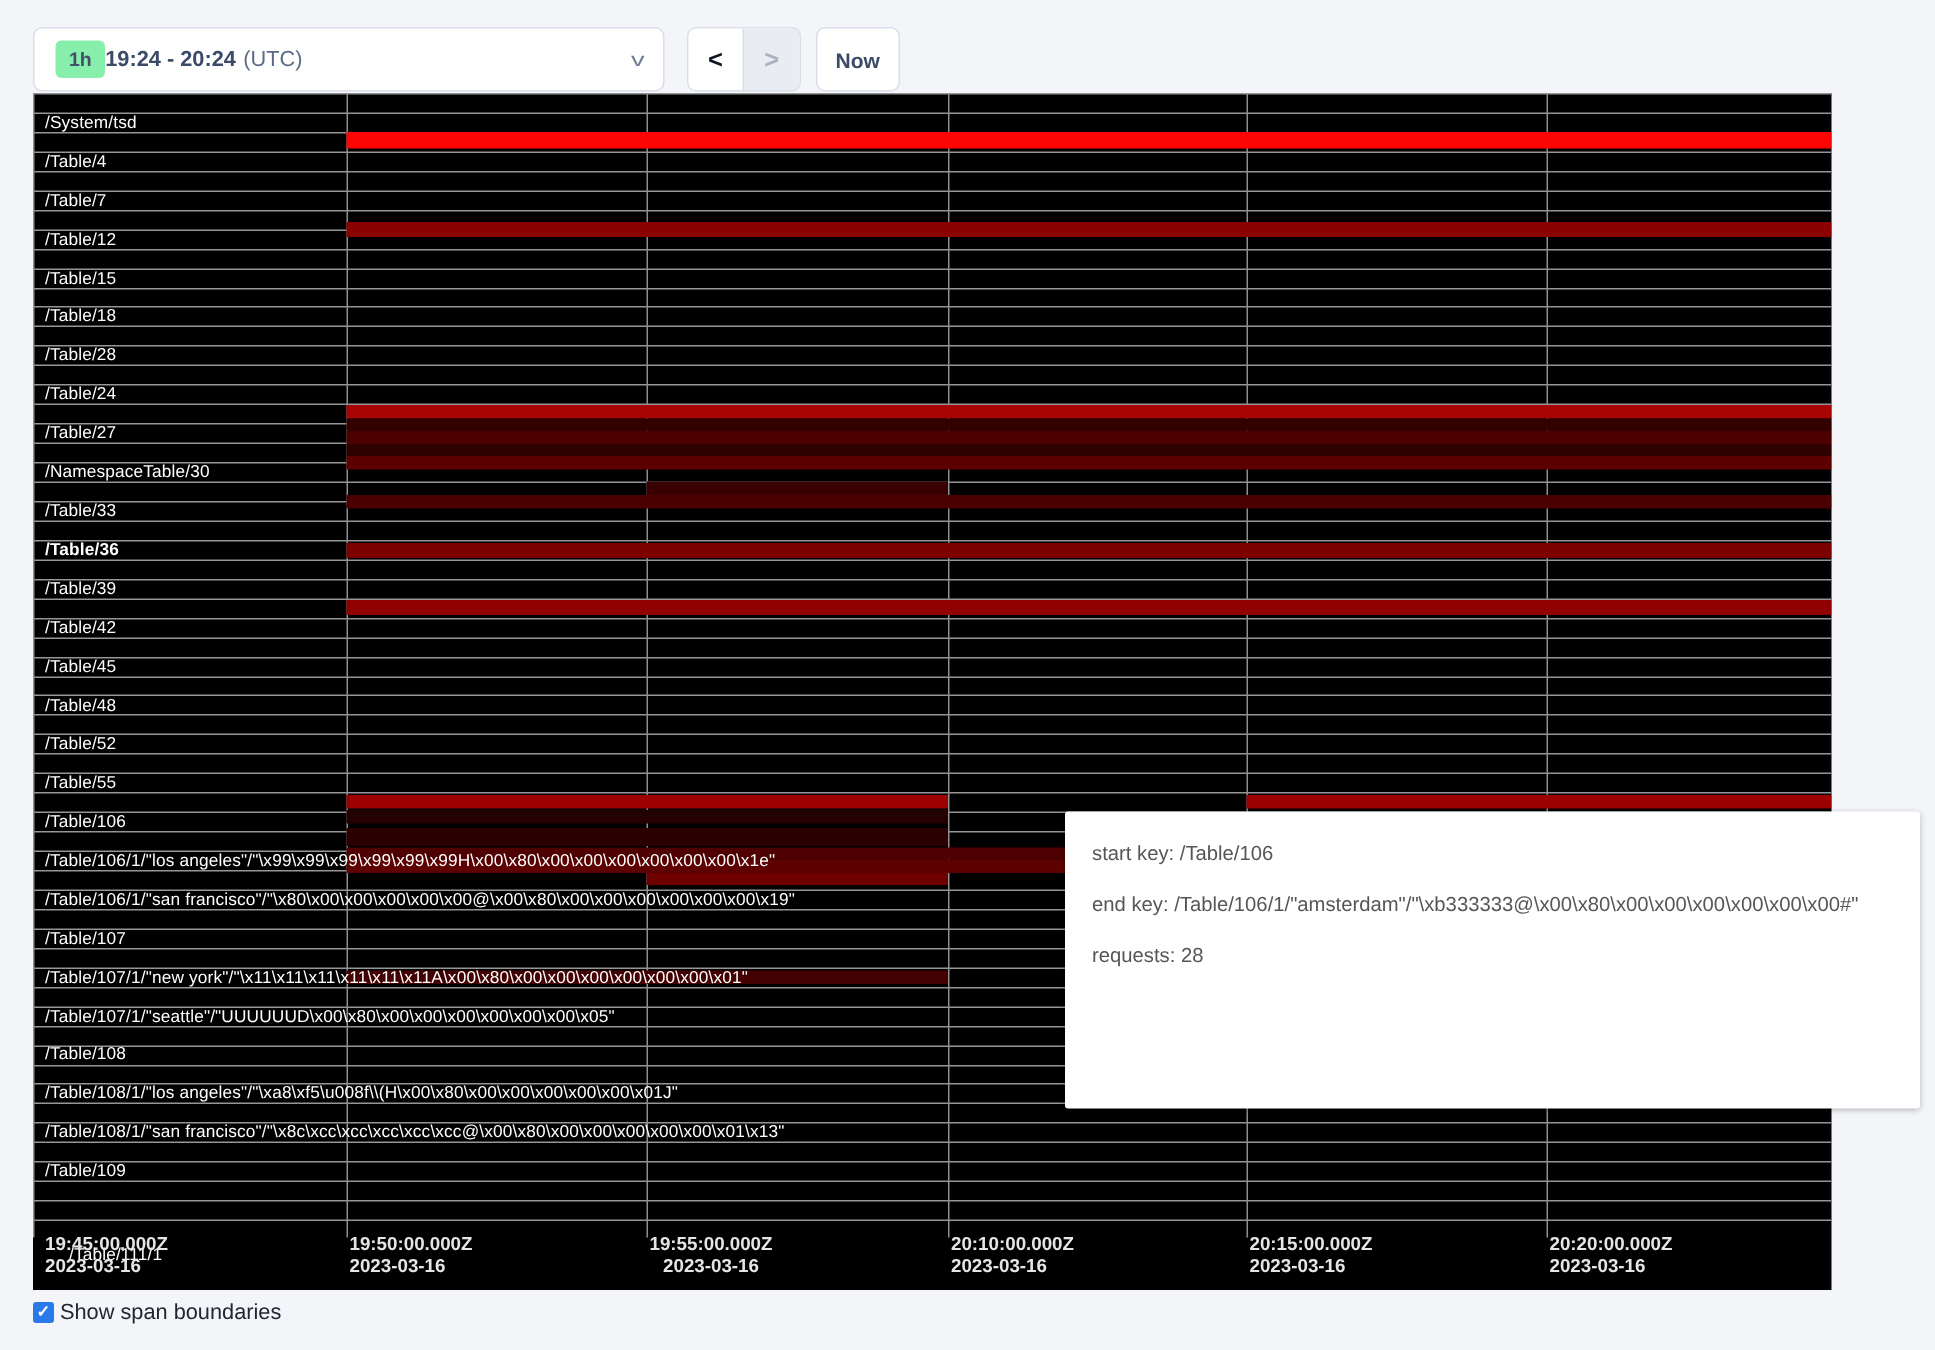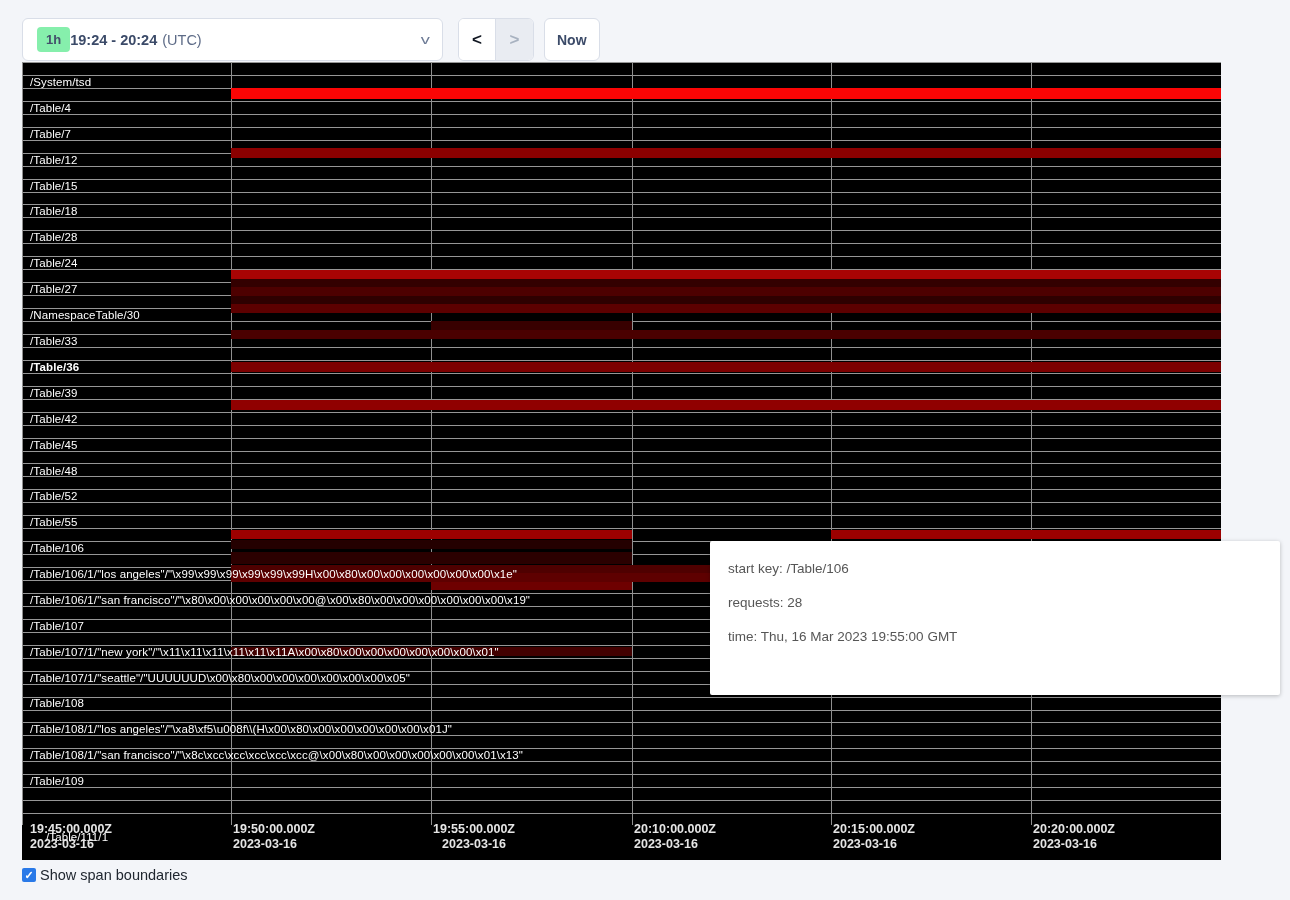--- a/index.html
+++ b/index.html
@@ -47,21 +47,21 @@
   .hline { position:absolute; left:0; width:100%; height:1px; background:#969696; }
   .vline { position:absolute; top:0; width:1px; height:763px; background:#8f8f8f; }
   .band  { position:absolute; }
   .rowlabel {
     position:absolute; left:8px; color:#fff; font-size:11.5px; line-height:13px;
     white-space:nowrap; letter-spacing:0.1px;
   }
   .tick { position:absolute; top:760px; color:#e5e5e5; font-size:12.5px; font-weight:bold; line-height:15px; white-space:nowrap; }
   
   .tooltip {
-    position:absolute; left:710px; top:541px; width:570px; height:154px;
+    position:absolute; left:710px; top:541px; width:570px; height:198px;
     background:#fff; border-radius:2px; box-shadow:0 1px 4px rgba(0,0,0,0.25);
     padding:11px 18px; z-index:10;
   }
   .tooltip div {
     color:#565656; font-size:13.5px; line-height:34px; white-space:nowrap; overflow:hidden;
   }
   
   .footer-row { position:absolute; left:22px; top:867px; display:flex; align-items:center; cursor:pointer; }
   .checkbox {
     width:14px; height:14px; background:#2979e8; border-radius:2px;
@@ -221,20 +221,20 @@
       <div>2023-03-16</div>
     </div>
     <div class="tick" style="left: 1011px;">
       <div>20:20:00.000Z</div>
       <div>2023-03-16</div>
     </div>
   </div>
 
 <div class="tooltip">
   <div>start key: /Table/106</div>
+  <div>end key: /Table/106/1/"amsterdam"/"\xb333333@\x00\x80\x00\x00\x00\x00\x00\x00#"</div>
   <div>requests: 28</div>
-  <div>time: Thu, 16 Mar 2023 19:55:00 GMT</div>
 </div>
 
 <div class="footer-row">
   <span class="checkbox">✓</span>
   <span class="checkbox-label">Show span boundaries</span>
 </div>
 
 </body></html>

